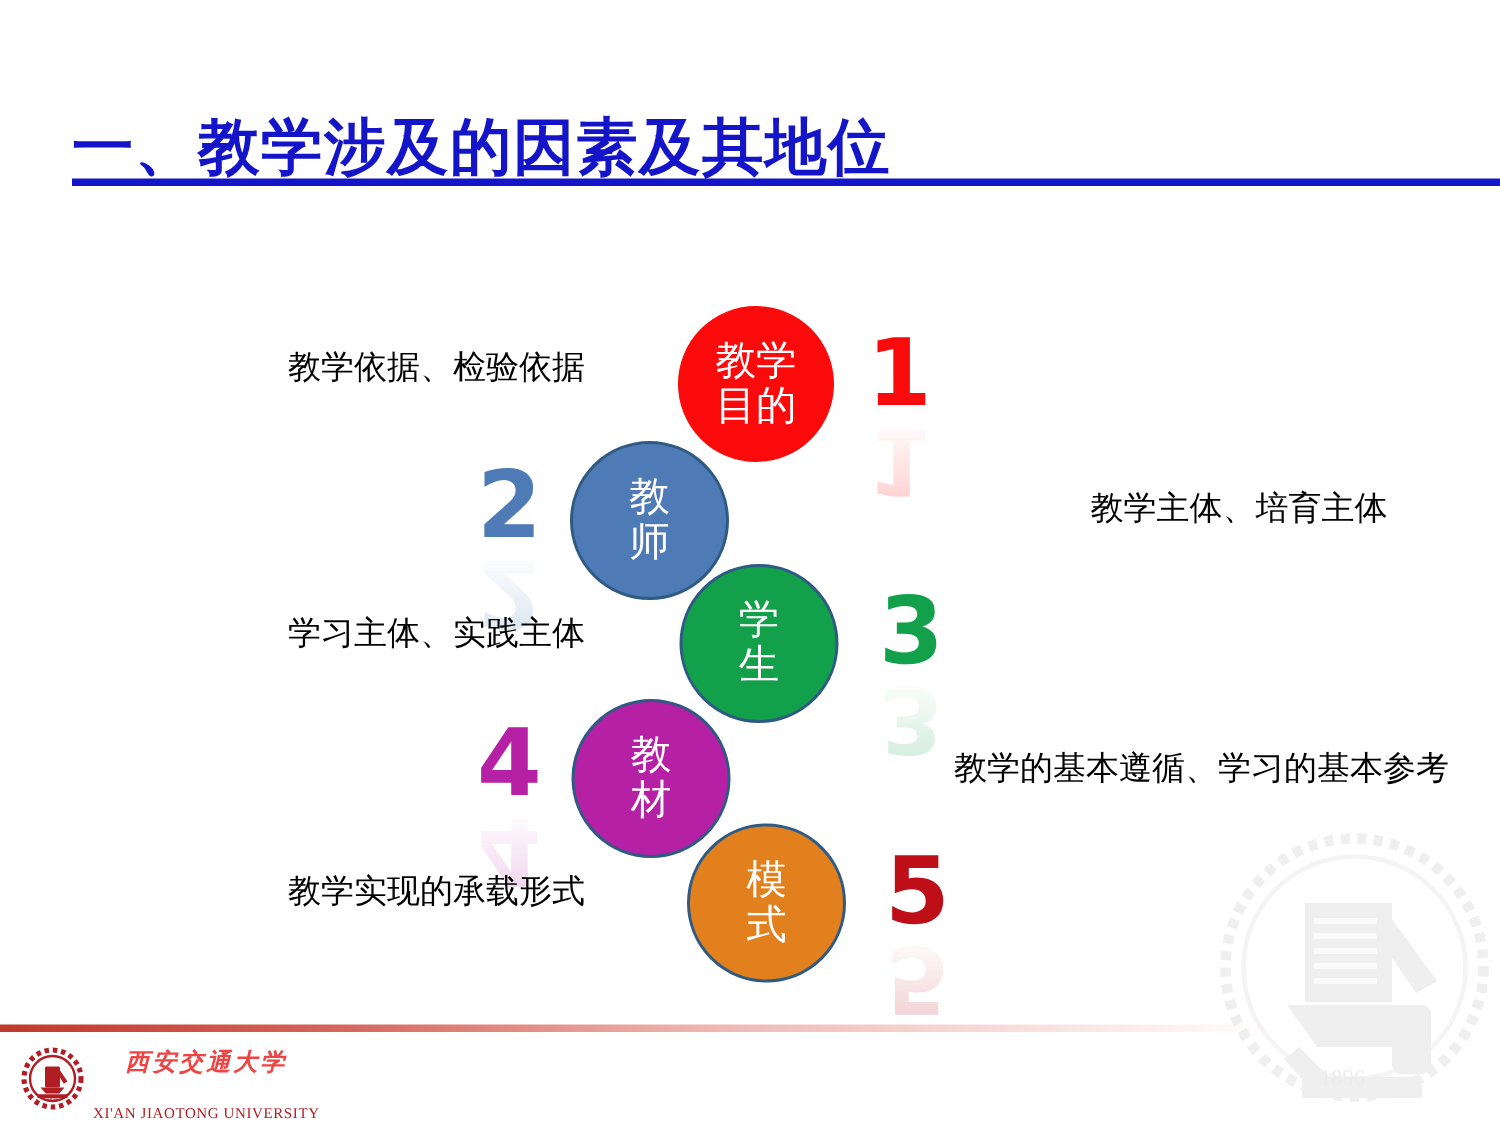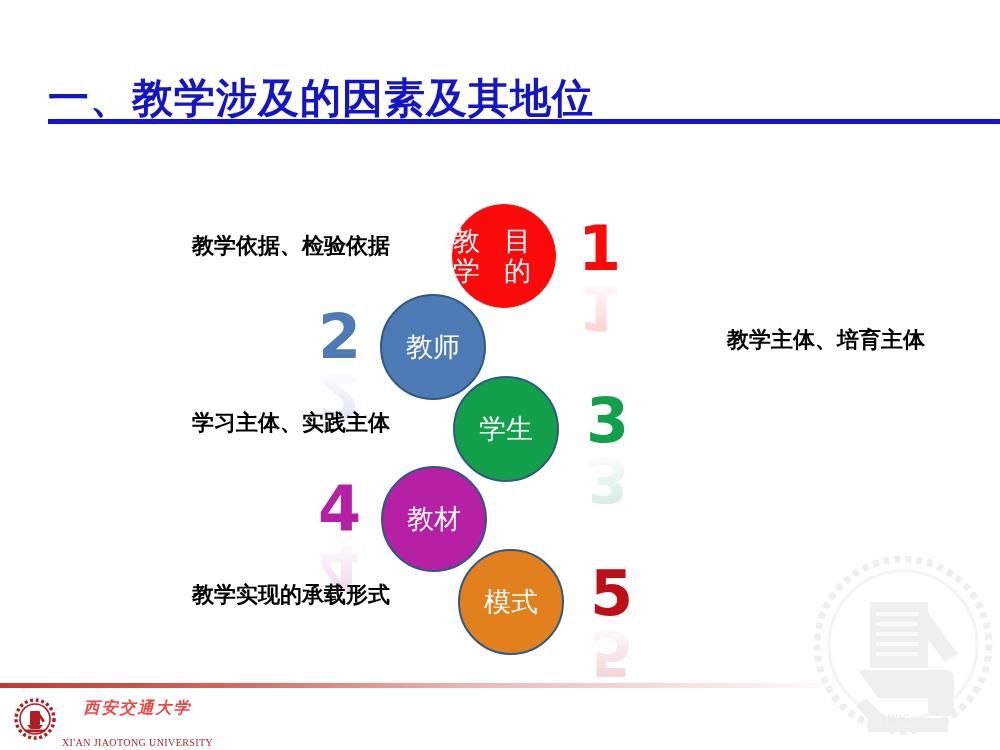--- a/index.html
+++ b/index.html
@@ -66,29 +66,29 @@
     left: 0;
     width: 1000px;
     height: 120px;
   }
 
   .circle {
     position: absolute;
     border-radius: 50%;
     box-sizing: border-box;
     display: flex;
-    flex-direction: row;
+    flex-direction: column;
     align-items: center;
     justify-content: center;
     color: #ffffff;
     font-weight: normal;
     font-size: 27px;
     line-height: 30px;
     font-family: "DejaVu Sans", "Liberation Sans", sans-serif;
-    text-align: left;
+    text-align: right;
     z-index: 5;
   }
   .circle .ch {
     display: block;
   }
 
   .bignum {
     position: absolute;
     font-size: 62px;
     font-weight: bold;
@@ -104,21 +104,21 @@
     transform: scaleY(-1);
     opacity: 0.22;
     -webkit-mask-image: linear-gradient(to top, rgba(0,0,0,0) 5%, rgba(0,0,0,0.85) 95%);
     mask-image: linear-gradient(to top, rgba(0,0,0,0) 5%, rgba(0,0,0,0.85) 95%);
     margin-top: -4px;
   }
 
   .node-label {
     position: absolute;
     font-size: 22px;
-    font-weight: bold;
+    font-weight: normal;
     line-height: 26px;
     white-space: nowrap;
     font-family: "DejaVu Sans", "Liberation Sans", sans-serif;
     z-index: 4;
   }
   .label-right { text-align: right; }
   .label-left  { text-align: right; }
 
   
   #footer-rule {
@@ -232,20 +232,21 @@
 
     <div class="node-row" style="top:455px;">
       <div class="bignum" style="left:318px; top:23px; color:#B520A5;">
         <span class="num-main">4</span>
         <span class="num-refl">4</span>
       </div>
       <div class="circle" style="left:381px; top:11px; width:106px; height:106px; background:#B520A5; border:2px solid #2E5A84;">
         <span class="ch">教</span>
         <span class="ch">材</span>
       </div>
+      <div class="node-label label-right" style="left:506px; top:45px; width:460px;">教学的基本遵循、学习的基本参考</div>
     </div>
 
     <div class="node-row" style="top:540px;">
       <div class="node-label label-left" style="left:40px; top:42px; width:350px;">教学实现的承载形式</div>
       <div class="circle" style="left:458px; top:9px; width:106px; height:106px; background:#E2801E; border:2px solid #2E5A84;">
         <span class="ch">模</span>
         <span class="ch">式</span>
       </div>
       <div class="bignum" style="left:590px; top:23px; color:#BE0E18;">
         <span class="num-main">5</span>

